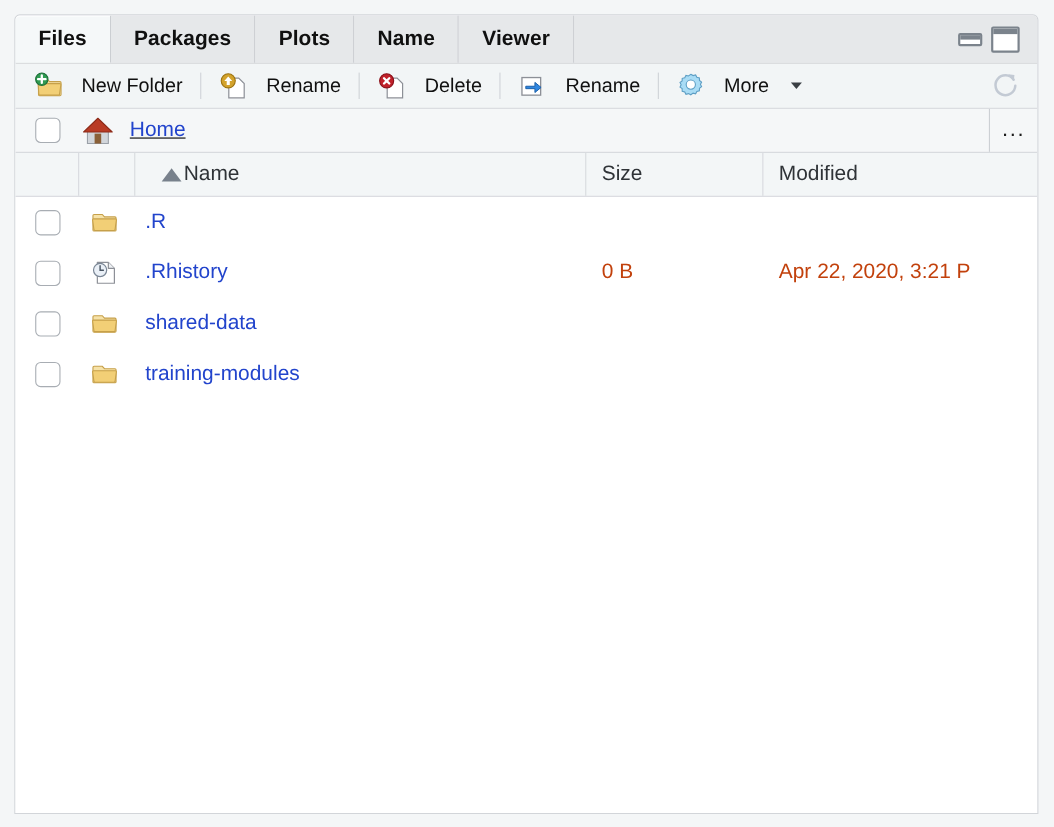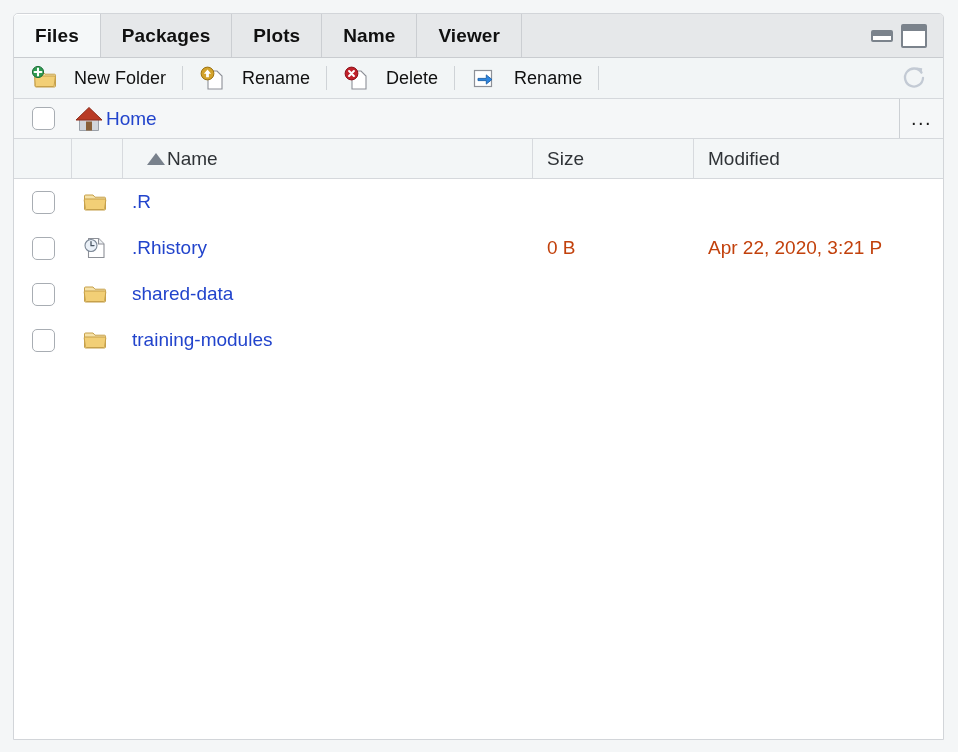--- a/index.html
+++ b/index.html
@@ -175,23 +175,24 @@
     width: 23px; height: 23px;
     border: 1px solid #a8adb3;
     border-radius: 5px;
     background: #ffffff;
     box-sizing: border-box;
     cursor: pointer;
   }
   .homecrumb {
     display: flex;
     align-items: center;
-    gap: 2px;
+    gap: 14px;
     cursor: pointer;
     padding-left: 2px;
+    text-decoration: underline;
   }
   .crumb-label {
     font-size: 19px;
     color: #2244cc;
   }
   .pathspacer { flex: 1 1 auto; }
   .path-ellipsis {
     width: 44px;
     height: 39px;
     border-left: 1px solid #ccd0d4;
@@ -336,20 +337,28 @@
     <div class="tbtn">
       <svg class="ticon" viewBox="0 0 26 26">
         <rect x="3.5" y="5.5" width="17" height="16" fill="#ffffff" stroke="#8d9097" stroke-width="1.2"></rect>
         <path d="M7 13.4h8.3V9.9l5.6 4.6-5.6 4.6v-3.5H7z" fill="#2f86e0" stroke="#1b5fa8" stroke-width="0.9" stroke-linejoin="round"></path>
       </svg>
       <span>Rename</span>
     </div>
 
     <div class="tsep"></div>
 
+    <div class="tbtn">
+      <svg class="ticon" viewBox="0 0 26 26">
+        <path d="M13 2.6l2.1 1.1 2.3-.6 1.1 2.1 2.3.6.1 2.4 1.9 1.4-1 2.1 1 2.1-1.9 1.4-.1 2.4-2.3.6-1.1 2.1-2.3-.6L13 21.2l-2.1-1.1-2.3.6-1.1-2.1-2.3-.6-.1-2.4L3.2 14.2l1-2.1-1-2.1 1.9-1.4.1-2.4 2.3-.6 1.1-2.1 2.3.6z" fill="#a9dcf5" stroke="#5d9ec4" stroke-width="1"></path>
+        <circle cx="13" cy="11.9" r="4.2" fill="#ffffff" stroke="#5d9ec4" stroke-width="1"></circle>
+      </svg>
+      <span>More</span>
+      <span class="caret"></span>
+    </div>
 
     <div class="tbfill"></div>
 
     <div class="refreshbtn">
       <svg width="30" height="30" viewBox="0 0 30 30">
         <path d="M21.5 9.5A9 9 0 1 0 23 15" fill="none" stroke="#c3cad4" stroke-width="2.3" stroke-linecap="round"></path>
         <path d="M16.6 4.6l5.6.6-.6 5.6z" fill="#c3cad4"></path>
       </svg>
     </div>
   </div>

